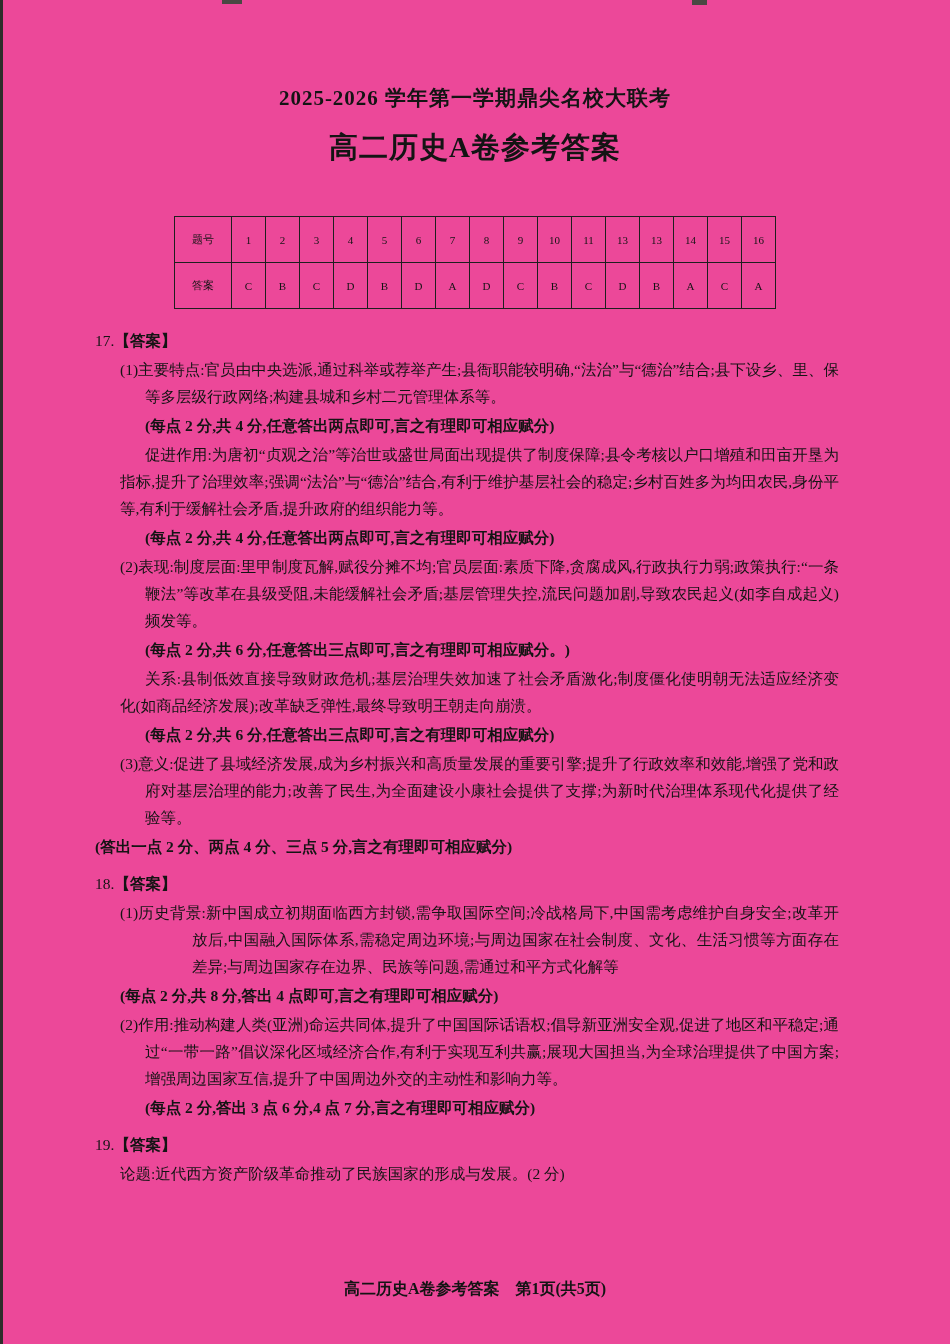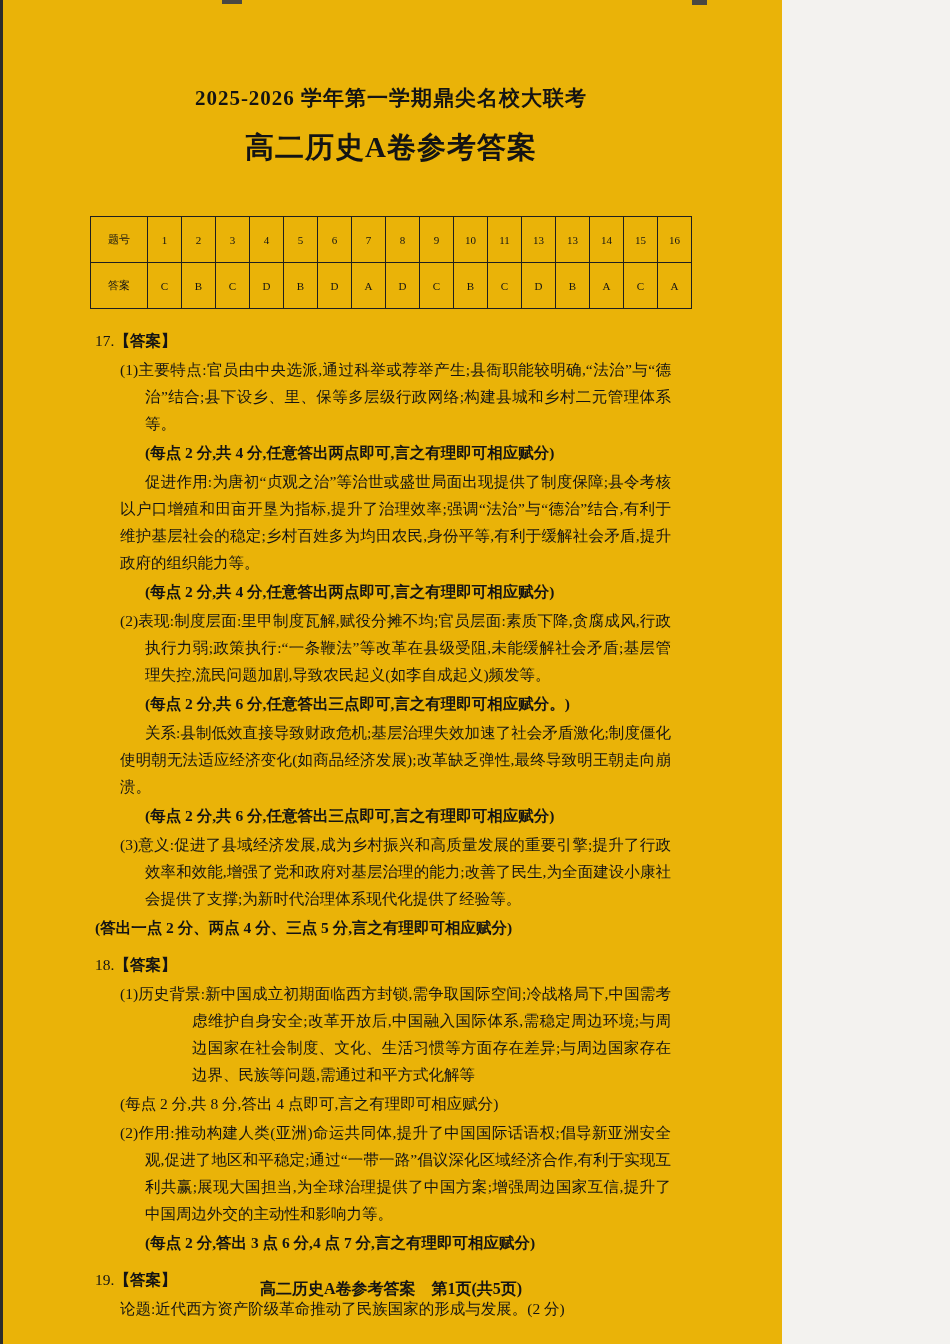--- a/index.html
+++ b/index.html
@@ -5,22 +5,22 @@
   html, body { margin: 0; padding: 0; }
   body {
     width: 950px; height: 1344px;
     background: #f3f2ef;
     font-family: "Liberation Serif", "DejaVu Serif", serif;
     color: #141414;
     overflow: hidden;
   }
   .page {
     position: relative;
-    width: 782px; height: 1344px;
-    background: #eab308;
+    width: 950px; height: 1344px;
+    background: #ec4899;
     box-sizing: border-box;
   }
   
   .edge-line { position: absolute; left: 0; top: 0; width: 3px; height: 1344px; background: #2e2d2b; }
   .tick { position: absolute; top: 0; background: #4a4843; }
   .tick-1 { left: 222px; width: 20px; height: 4px; }
   .tick-2 { left: 692px; width: 15px; height: 5px; }
 
   .header { padding-top: 84px; text-align: center; }
   .doc-title { font-size: 21px; font-weight: bold; margin: 0; letter-spacing: 1px; }
@@ -42,21 +42,21 @@
   .question { margin: 0 0 10px 0; }
   .question p { margin: 2px 16px; text-align: justify; font-size: 15.5px; line-height: 27px; }
   .qhead { margin: 4px 0 2px 0 !important; }
   .qlabel { font-weight: bold; }
 
   .item       { margin-left: 50px !important; text-indent: -25px; }
   .item-deep  { margin-left: 97px !important; text-indent: -72px; }
   .plain      { margin-left: 25px !important; text-indent: 25px; }
   .plain-left { margin-left: 25px !important; }
   .score       { margin-left: 50px !important; font-weight: bold; }
-  .score-left  { margin-left: 25px !important; font-weight: normal; }
+  .score-left  { margin-left: 25px !important; font-weight: bold; }
   .score-flush { margin-left: 0 !important; font-weight: bold; }
 
   .footer {
     position: absolute; left: 0; bottom: 44px;
     width: 100%; text-align: center;
     font-size: 16px; font-weight: bold;
   }
 </style>
 </head>
 <body>

